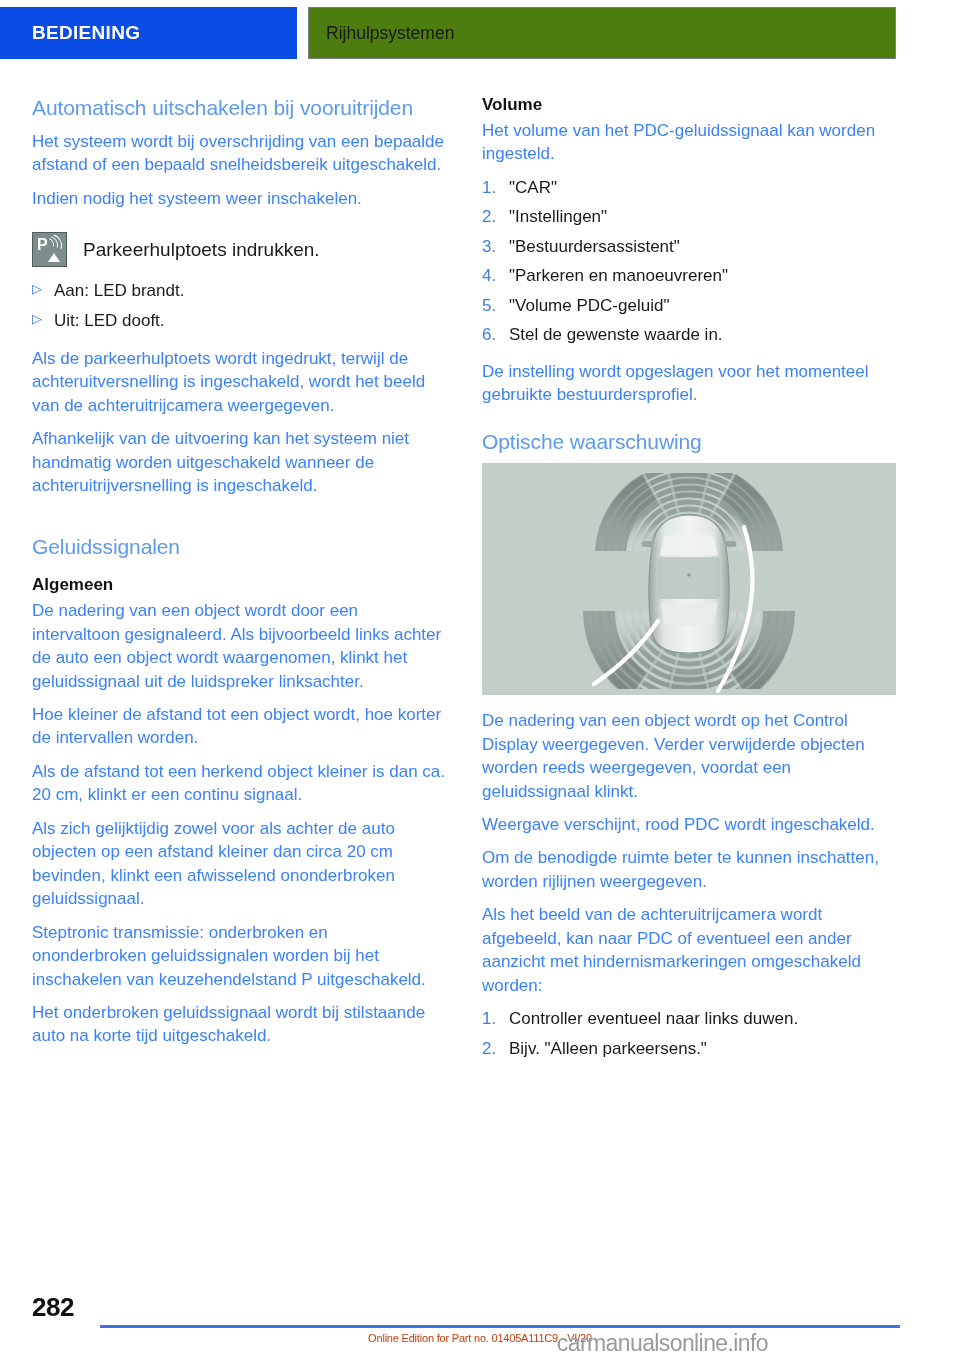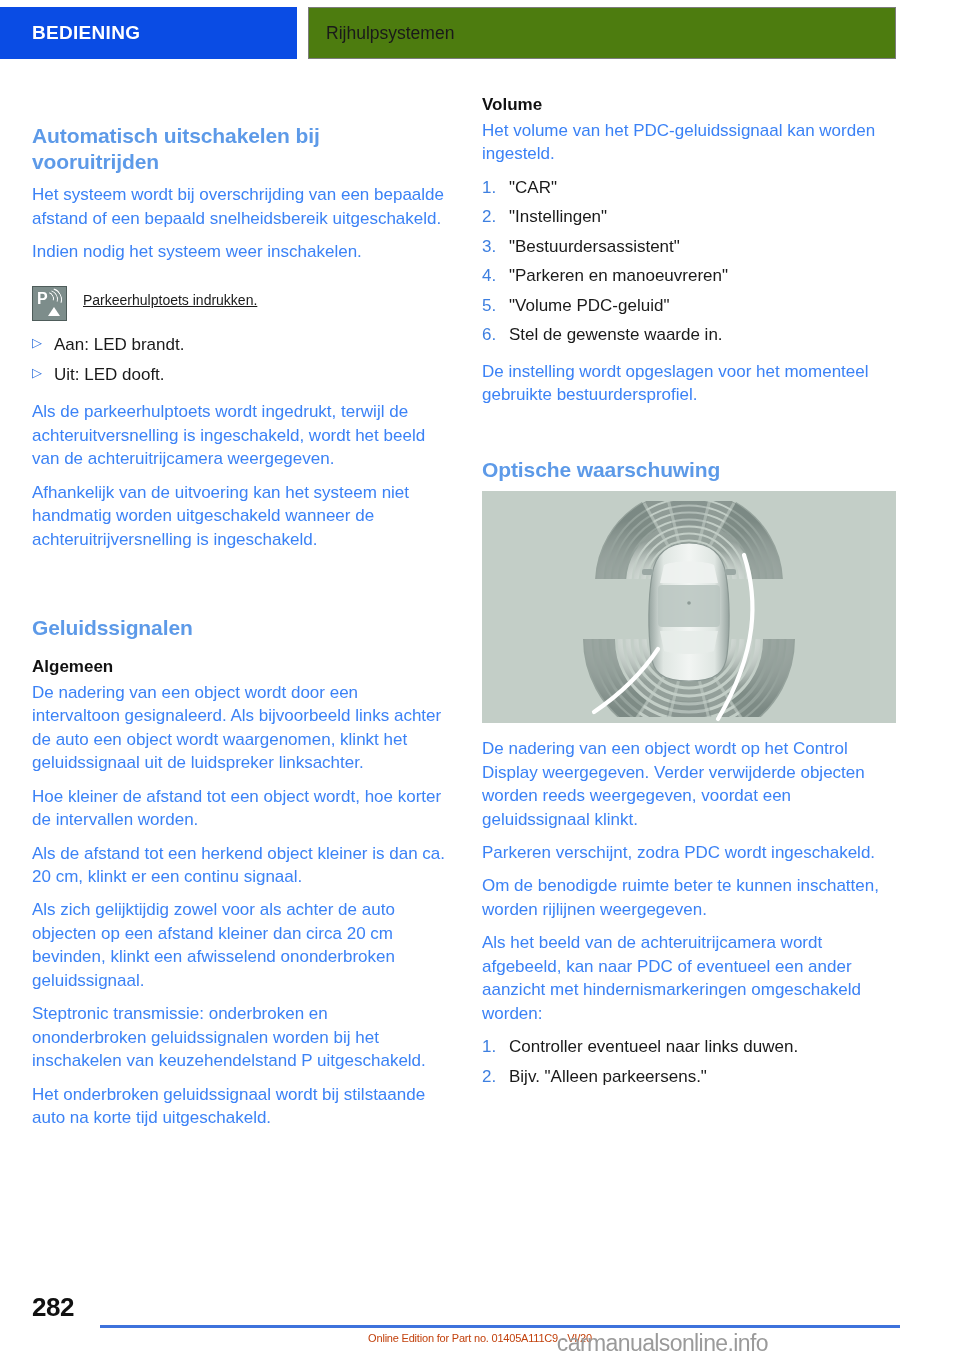--- a/index.html
+++ b/index.html
@@ -61,26 +61,25 @@
     position: absolute;
     top: 0;
     width: 414px;
   }
   .col-left  { left: 32px; }
   .col-right { left: 482px; }
 
   
   h2.h-blue {
     font-size: 21px;
-    font-weight: bold;
+    font-weight: normal;
     line-height: 1.22;
     color: #5d9ae8;
     margin-bottom: 9px;
     letter-spacing: -0.1px;
-    margin-top: 28px;
   }
   h2.h-blue.dark { color: #0a4ce4; }
 
   h3.h-bold {
     font-size: 17px;
     font-weight: bold;
     color: #111111;
     margin-bottom: 4px;
   }
 
@@ -131,24 +130,23 @@
   .pdc-icon .w3 { width: 23px; height: 23px; right: 4px;  top: 1px; }
   .pdc-icon .tri {
     position: absolute;
     right: 6px; bottom: 4px;
     width: 0; height: 0;
     border-left: 6px solid transparent;
     border-right: 6px solid transparent;
     border-bottom: 9px solid #ffffff;
   }
   .icon-row-text {
-    font-size: 14px;
+    font-size: 19px;
     line-height: 1.38;
     padding-top: 5px;
-    text-decoration: underline;
   }
 
   
   ul.tri-list { list-style: none; }
   ul.tri-list li {
     display: flex;
     align-items: flex-start;
     font-size: 17px;
     line-height: 1.38;
     margin-bottom: 7px;
@@ -432,21 +430,21 @@
         </g>
 
         <g fill="none" stroke="#ffffff" stroke-width="4.2" stroke-linecap="round">
           <path d="M 262 64 C 276 108 276 160 236 228"></path>
           <path d="M 176 158 C 160 182 140 202 112 221"></path>
         </g>
       </svg>
     </div>
 
     <p class="para">De nadering van een object wordt op het Control Display weergegeven. Verder verwijderde objecten worden reeds weergegeven, voordat een geluidssignaal klinkt.</p>
-    <p class="para">Parkeren verschijnt, zodra PDC wordt ingeschakeld.</p>
+    <p class="para">Weergave verschijnt, rood PDC wordt ingeschakeld.</p>
     <p class="para">Om de benodigde ruimte beter te kunnen inschatten, worden rijlijnen weergegeven.</p>
     <p class="para">Als het beeld van de achteruitrijcamera wordt afgebeeld, kan naar PDC of eventueel een ander aanzicht met hindernismarkeringen omgeschakeld worden:</p>
 
     <ol class="num-list">
       <li>
         <span class="num-marker">1.</span>
         <span>Controller eventueel naar links duwen.</span>
       </li>
       <li>
         <span class="num-marker">2.</span>

